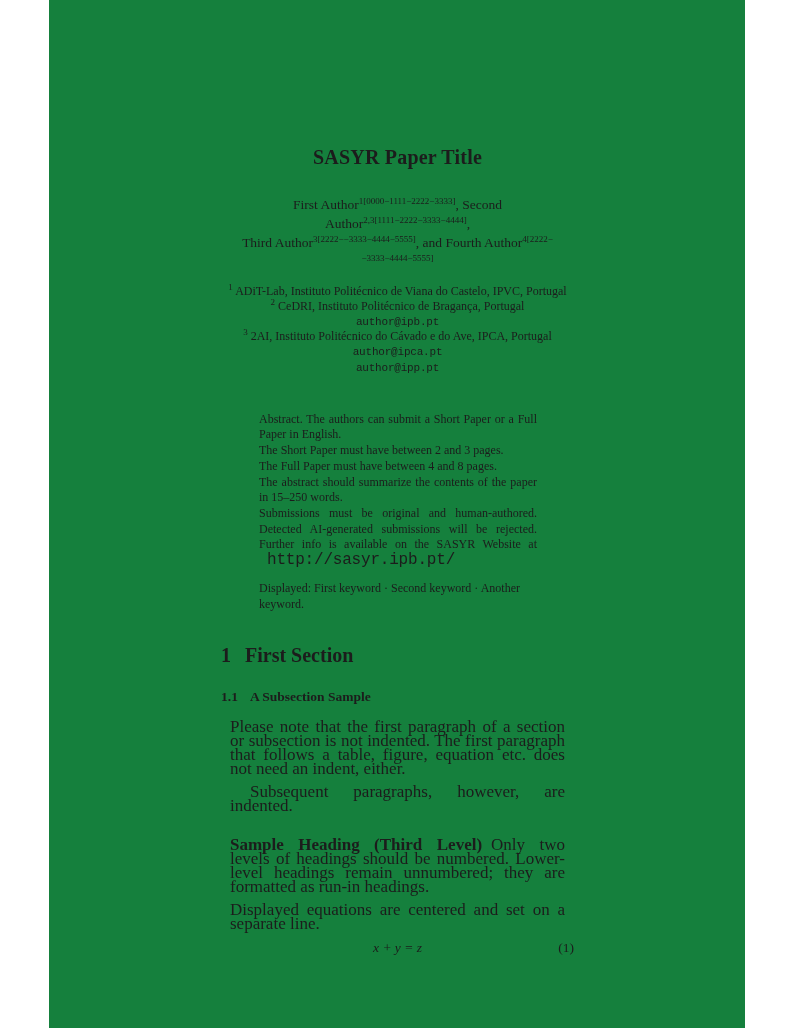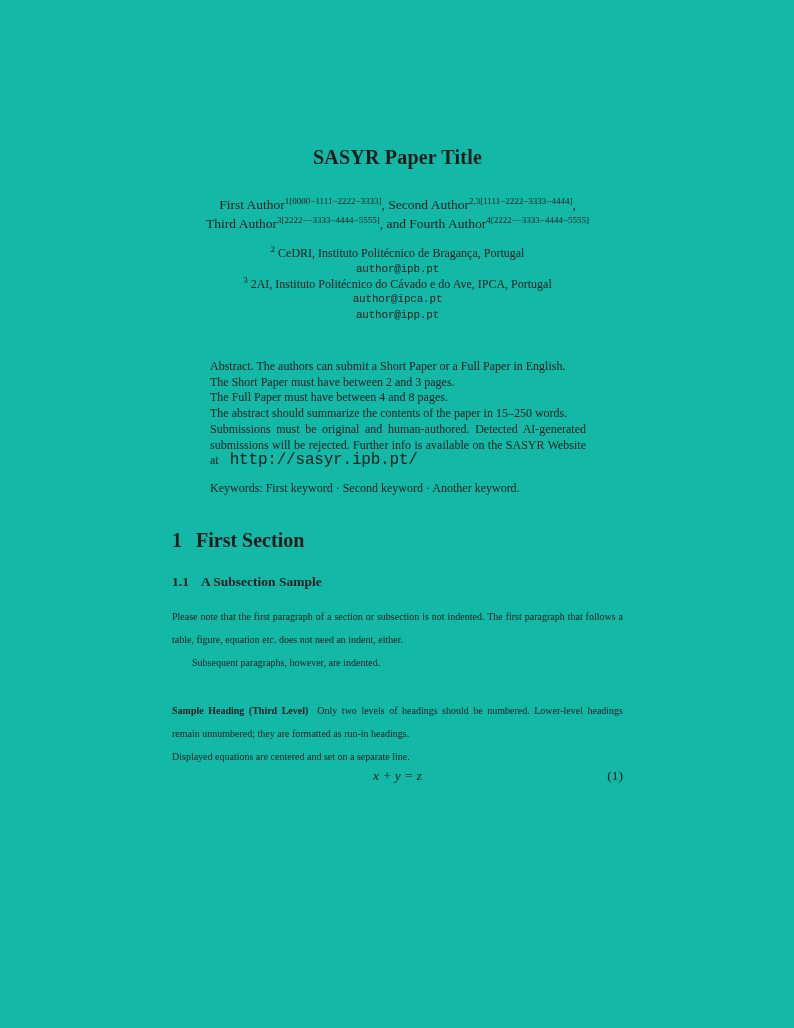--- a/index.html
+++ b/index.html
@@ -1,23 +1,23 @@
 <!DOCTYPE html>
 <html><head>
 <meta charset="utf-8">
 <style>
   html, body { margin: 0; padding: 0; background: #ffffff; }
   .page {
     position: relative;
-    width: 794px;
+    width: 696px;
     height: 1028px;
     box-sizing: border-box;
     margin: 0 auto;
     padding: 146px 171px 0 172px;
-    background: #14b8a6;
+    background: #15803d;
     font-family: "Liberation Serif", serif;
     color: #1c1c1c;
     overflow: hidden;
   }
   .title {
     font-size: 20px;
     font-weight: bold;
     text-align: center;
     margin: 0 0 26px 0;
     letter-spacing: 0.2px;
@@ -68,24 +68,24 @@
     margin: 32px 0 0 0;
   }
   .section-heading .num { display: inline-block; margin-right: 14px; }
   .subsection-heading {
     font-size: 13.5px;
     font-weight: bold;
     margin: 22px 0 0 0;
   }
   .subsection-heading .num { display: inline-block; margin-right: 12px; }
   .body-text {
-    font-size: 10px;
-    line-height: 23px;
+    font-size: 17px;
+    line-height: 14px;
     text-align: justify;
-    margin: 0;
+    margin: 9px;
   }
   .first-para { margin-top: 15px; }
   .indent { text-indent: 20px; }
   .runin { margin-top: 25px; }
   .runin-label-bold { font-weight: bold; margin-right: 9px; }
   .runin-label-italic { font-style: italic; margin-right: 9px; }
   .equation {
     position: relative;
     font-size: 13.5px;
     text-align: center;
@@ -104,37 +104,38 @@
 <div class="page">
 
   <h1 class="title">SASYR Paper Title</h1>
 
   <div class="authors">
     <div><span>First Author</span><sup>1[0000−1111−2222−3333]</sup><span>, Second Author</span><sup>2,3[1111−2222−3333−4444]</sup><span>,</span></div>
     <div><span>Third Author</span><sup>3[2222−−3333−4444−5555]</sup><span>, and Fourth Author</span><sup>4[2222−−3333−4444−5555]</sup></div>
   </div>
 
   <div class="affiliations">
+    <div class="aff"><sup>1</sup> <span>ADiT-Lab, Instituto Politécnico de Viana do Castelo, IPVC, Portugal</span></div>
     <div class="aff"><sup>2</sup> <span>CeDRI, Instituto Politécnico de Bragança, Portugal</span></div>
     <div><span class="aff-email">author@ipb.pt</span></div>
     <div class="aff"><sup>3</sup> <span>2AI, Instituto Politécnico do Cávado e do Ave, IPCA, Portugal</span></div>
     <div><span class="aff-email">author@ipca.pt</span></div>
     <div><span class="aff-email">author@ipp.pt</span></div>
   </div>
 
   <div class="abstract">
     <p><span class="bold">Abstract.</span> <span>The authors can submit a Short Paper or a Full Paper in English.</span></p>
     <p>The Short Paper must have between 2 and 3 pages.</p>
     <p>The Full Paper must have between 4 and 8 pages.</p>
     <p>The abstract should summarize the contents of the paper in 15–250 words.</p>
     <p><span>Submissions must be original and human-authored. Detected AI-generated submissions will be rejected. Further info is available on the SASYR Website at </span><span class="mono">http://sasyr.ipb.pt/</span></p>
   </div>
 
   <div class="keywords">
-    <span class="bold">Keywords:</span>
+    <span class="bold">Displayed:</span>
     <span>First keyword · Second keyword · Another keyword.</span>
   </div>
 
   <h2 class="section-heading"><span class="num">1</span><span>First Section</span></h2>
 
   <h3 class="subsection-heading"><span class="num">1.1</span><span>A Subsection Sample</span></h3>
 
   <p class="body-text first-para">Please note that the first paragraph of a section or subsection is not indented. The first paragraph that follows a table, figure, equation etc. does not need an indent, either.</p>
   <p class="body-text indent">Subsequent paragraphs, however, are indented.</p>
 

